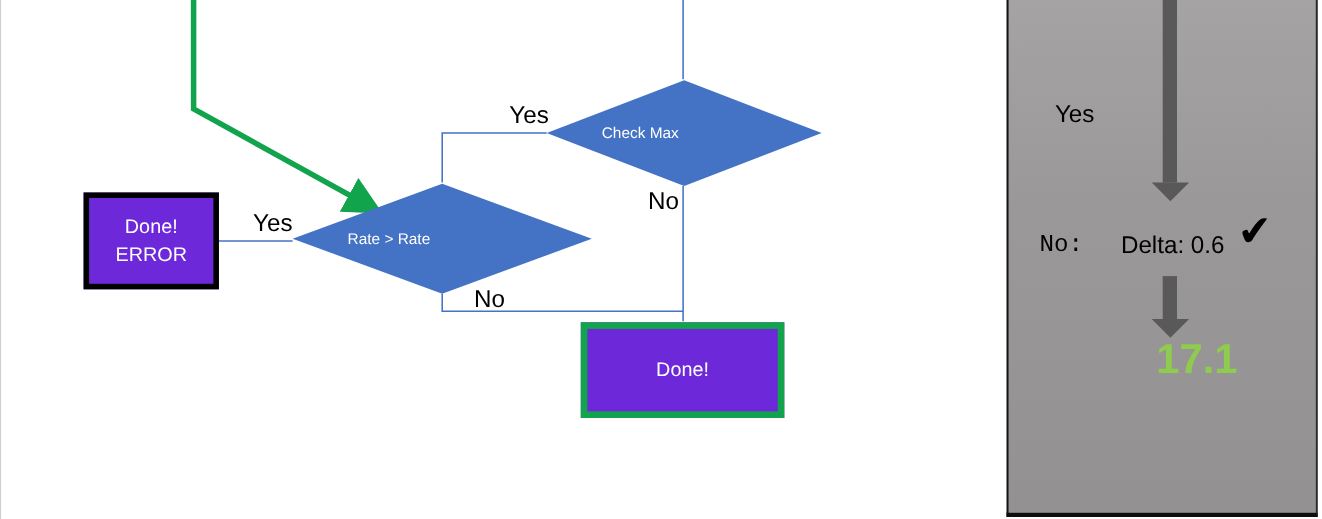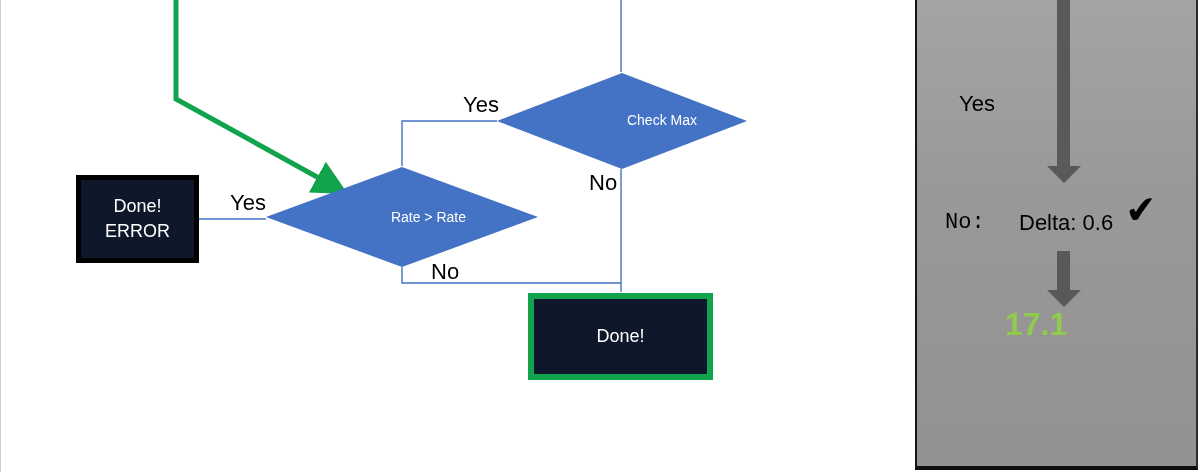--- a/index.html
+++ b/index.html
@@ -10,27 +10,27 @@
     position: relative;
   }
   .page-edge {
     position: absolute; left: 0; top: 0; width: 1px; height: 472px;
     background: #cfcfcf;
   }
   
   .flow-svg { position: absolute; left: 0; top: 0; }
 
   .node-text {
-    position: absolute; color: #ffffff; text-align: right;
+    position: absolute; color: #ffffff; text-align: left;
     display: flex; flex-direction: column; justify-content: center;
     line-height: 1.42;
   }
   .diamond-text { font-size: 14px; }
   .box {
-    position: absolute; background: #0f172a; color: #ffffff;
+    position: absolute; background: #6d28d9; color: #ffffff;
     display: flex; flex-direction: column; justify-content: center;
     text-align: center; font-size: 18px; line-height: 1.4;
   }
   .box-error { left: 76px; top: 175px; width: 123px; height: 88px; border: 5px solid #000000; }
   .box-done  { left: 528px; top: 293px; width: 185px; height: 87px; border: 6px solid #12A34D; }
 
   .branch-label {
     position: absolute; color: #000000; font-size: 22px;
   }
   .lbl-yes-left   { left: 230px; top: 190px; }
@@ -62,21 +62,21 @@
     border-left: 17px solid transparent;
     border-right: 17px solid transparent;
     border-top: 17px solid #595959;
   }
   .shaft-1 { top: 0; height: 166px; }
   .head-1  { top: 166px; }
   .shaft-2 { top: 251px; height: 39px; }
   .head-2  { top: 290px; }
   .result-value {
     position: absolute; left: 88px; top: 306px; width: 120px;
-    text-align: left; font-size: 32px; font-weight: bold; color: #8FCB4D;
+    text-align: right; font-size: 38px; font-weight: bold; color: #8FCB4D;
   }
 </style>
 </head>
 <body>
 
 <div class="page-edge"></div>
 
 <svg class="flow-svg" width="915" height="472" viewBox="0 0 915 472">
   <defs>
     <marker id="greenArrow" markerWidth="7" markerHeight="7" refX="4.5" refY="3.5" orient="auto" markerUnits="strokeWidth">

